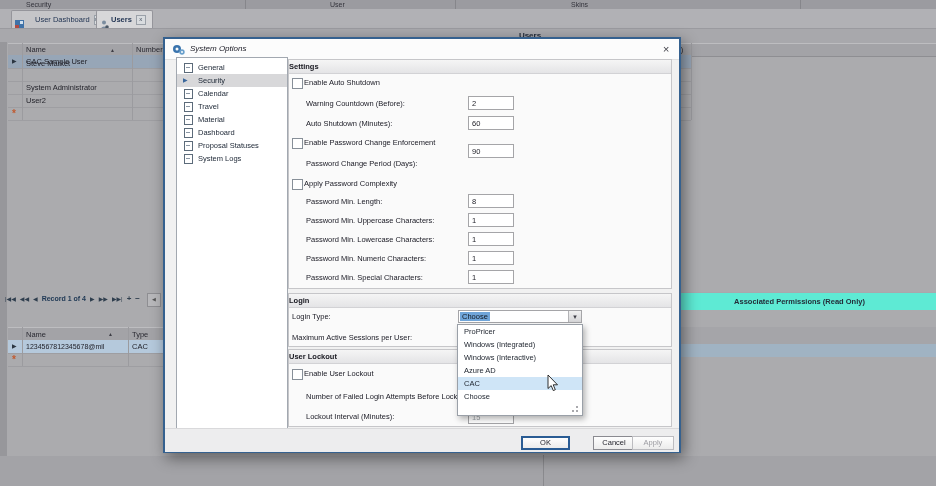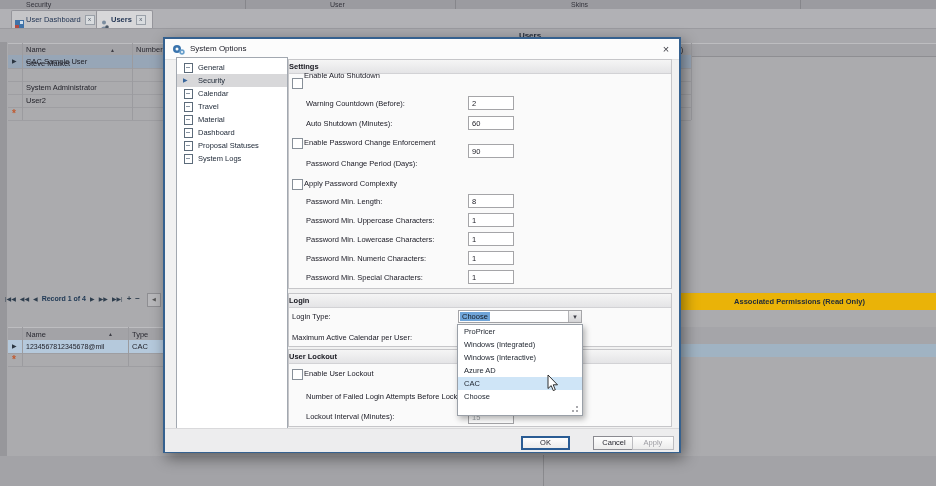--- a/index.html
+++ b/index.html
@@ -25,28 +25,28 @@
   .g-htext{position:absolute;line-height:12px;white-space:nowrap;}
   .sort-arrow{position:absolute;font-size:5px;line-height:12px;color:#3d3d45;}
   .row-ind{position:absolute;font-size:6px;line-height:13px;color:#2c3642;}
   .new-star{position:absolute;font-size:10px;font-weight:bold;line-height:13px;color:#c05a30;}
   .sel-top{background:#97a6b7;}
   .sel-blue{background:#b5c9dc;}
   .recnav{display:flex;align-items:center;gap:4px;height:13px;}
   .recnav .nbtn{font-size:6px;color:#2f3e4e;}
   .recnav .ntext{font-size:7px;font-weight:bold;color:#1c3653;white-space:nowrap;}
   .scroll-btn{left:147px;top:293px;width:12px;height:12px;background:#b8b8bb;border:1px solid #8e8e92;font-size:5px;line-height:11px;text-align:center;color:#555;}
-  .perm-caption{left:663px;top:292px;width:273px;height:17px;background:#eab308;border-top:1px solid #a8a8ac;text-align:center;font-size:7.5px;font-weight:bold;line-height:17px;color:#232d39;}
+  .perm-caption{left:663px;top:292px;width:273px;height:17px;background:#5eead4;border-top:1px solid #a8a8ac;text-align:center;font-size:7.5px;font-weight:bold;line-height:17px;color:#232d39;}
   .perm-header{left:663px;top:327px;width:273px;height:17px;background:#a5a5a9;border-bottom:1px solid #97979c;}
   .perm-selrow{left:663px;top:344px;width:273px;height:13px;background:#a0b3c3;}
   .bottom-strip{left:0;top:456px;width:936px;height:30px;background:#a3a3a7;}
   .divider-v{left:543px;top:455px;width:1px;height:31px;background:#8a8a8e;}
   
   .dialog{left:163px;top:37px;width:518px;height:416px;background:#f1f1f1;border:2px solid #35618f;box-shadow:3px 5px 14px rgba(0,0,0,.45);z-index:10;box-sizing:border-box;}
-  .dlg-title{position:absolute;left:0;top:0;width:514px;height:20px;background:#fcfcfc;border-bottom:1px solid #e2e2e2;}
+  .dlg-title{position:absolute;left:0;top:0;width:514px;height:20px;background:#fcfcfc;border-bottom:1px solid #e2e2e2;font-style:italic;}
   .dlg-title-text{position:absolute;left:25px;top:0;font-size:8px;line-height:20px;color:#20202a;}
   .dlg-close{position:absolute;right:6px;top:3px;width:14px;height:14px;text-align:center;font-size:11px;line-height:14px;color:#3e3e46;}
   .dlg-nav{position:absolute;left:11px;top:18px;width:110px;height:370px;background:#fff;border:1px solid #a2a8b0;}
   .nav-item{position:absolute;left:0;width:100%;height:13px;font-size:7.5px;line-height:13px;color:#222c3a;}
   .nav-item .txt{position:absolute;left:21px;white-space:nowrap;}
   .nav-item.sel{background:#d8d8da;}
   .doc-icon{position:absolute;left:7px;top:2px;width:7px;height:8px;background:#fff;border:1px solid #5c6b7a;}
   .doc-icon i{position:absolute;left:1px;top:3px;width:4px;height:1px;background:#8a97a5;}
   .nav-arrow{position:absolute;left:6px;font-size:6px;line-height:13px;color:#3a679c;}
   .panel{position:absolute;left:123px;width:384px;border:1px solid #c6c6c9;background:#fafafa;box-sizing:border-box;}
@@ -87,21 +87,21 @@
 
   <div class="abs tabbar">
     <div class="tab" style="left:11px;width:83px;background:#c5c5c8;padding-left:3px;">
       <span style="display:inline-block;width:9px;height:9px;">
         <svg width="9" height="9">
             <rect x="0" y="0" width="9" height="9" fill="#3f72a8"></rect>
             <rect x="0" y="5" width="4" height="4" fill="#b14a42"></rect>
             <rect x="5" y="1" width="3" height="3" fill="#cfe0ef"></rect>
           </svg>
       </span>
-      <span class="tab-label" style="margin-left:2px;">User Dashboard</span>
+      <span class="tab-label" style="margin-left:11px;">User Dashboard</span>
       <span class="tab-close">x</span>
     </div>
     <div class="tab" style="left:96px;width:52px;background:#d7d7d9;padding-left:3px;">
       <span style="display:inline-block;width:9px;height:9px;">
         <svg width="9" height="9">
             <circle cx="4" cy="2.5" r="2" fill="#7b8da0"></circle>
             <path d="M1,9 C1,5.5 7,5.5 7,9 Z" fill="#7b8da0"></path>
             <circle cx="7" cy="7" r="1.8" fill="#4b5866"></circle>
           </svg>
       </span>
@@ -236,21 +236,21 @@
         <span class="doc-icon">
             <i></i>
           </span>
         <span class="txt">System Logs</span>
       </div>
     </div>
 
     <div class="panel" style="top:20px;height:230px;">
       <div class="band">Settings</div>
       <div class="chk" style="top:18px;"></div>
-      <span class="lbl" style="left:15px;top:10px;">Enable Auto Shutdown</span>
+      <span class="lbl" style="left:15px;top:17px;">Enable Auto Shutdown</span>
       <span class="lbl" style="left:17px;top:38px;">Warning Countdown (Before):</span>
       <input class="inp" style="top: 36px;" readonly="" value="2">
       <span class="lbl" style="left:17px;top:58px;">Auto Shutdown (Minutes):</span>
       <input class="inp" style="top: 56px;" readonly="" value="60">
       <div class="chk" style="top:78px;"></div>
       <span class="lbl" style="left:15px;top:77px;">Enable Password Change Enforcement</span>
       <span class="lbl" style="left:17px;top:98px;">Password Change Period (Days):</span>
       <input class="inp" style="top: 84px;" readonly="" value="90">
       <div class="chk" style="top:119px;"></div>
       <span class="lbl" style="left:15px;top:118px;">Apply Password Complexity</span>
@@ -266,21 +266,21 @@
       <input class="inp" style="top: 210px;" readonly="" value="1">
     </div>
 
     <div class="panel" style="top:254px;height:54px;">
       <div class="band">Login</div>
       <span class="lbl" style="left:3px;top:17px;">Login Type:</span>
       <div class="combo">
         <span class="combo-text">Choose</span>
         <span class="combo-btn">▾</span>
       </div>
-      <span class="lbl" style="left:3px;top:38px;">Maximum Active Calendar per User:</span>
+      <span class="lbl" style="left:3px;top:38px;">Maximum Active Sessions per User:</span>
     </div>
 
     <div class="panel" style="top:310px;height:78px;">
       <div class="band">User Lockout</div>
       <div class="chk" style="top:19px;"></div>
       <span class="lbl" style="left:15px;top:18px;">Enable User Lockout</span>
       <span class="lbl" style="left:17px;top:41px;">Number of Failed Login Attempts Before Lockout</span>
       <span class="lbl" style="left:17px;top:61px;">Lockout Interval (Minutes):</span>
       <input class="inp dis" style="top: 60px;" readonly="" value="15">
     </div>

